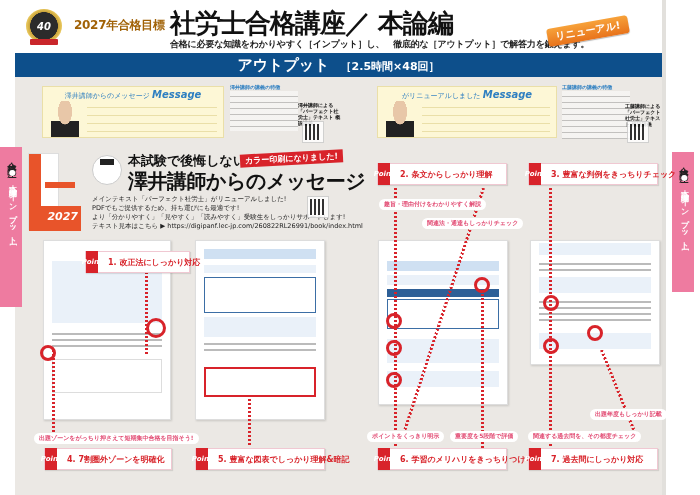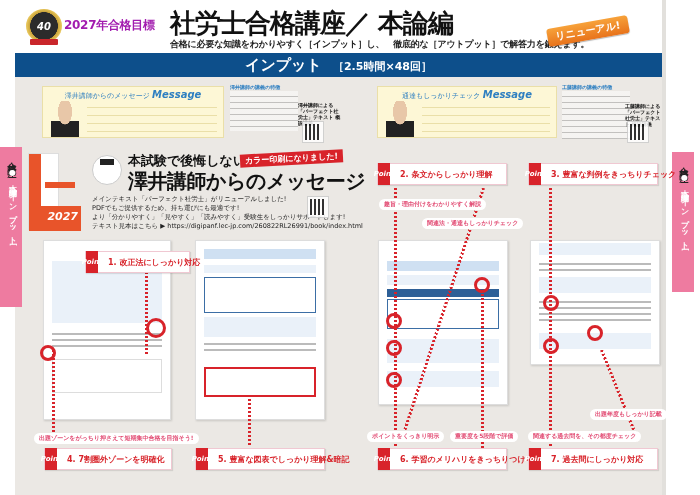--- a/index.html
+++ b/index.html
@@ -5,21 +5,21 @@
   * { box-sizing: border-box; margin: 0; padding: 0; }
   html, body { width: 700px; height: 495px; overflow: hidden; background: #fff; font-family: "DejaVu Sans", sans-serif; }
   .page { position: relative; width: 700px; height: 495px; background: #ffffff; }
 
   
   .header { position: absolute; left: 0; top: 0; width: 700px; height: 52px; background: #fff; }
   .badge { position: absolute; left: 26px; top: 5px; width: 36px; height: 40px; }
   .badge .laurel { position: absolute; left: 0; top: 4px; width: 36px; height: 34px; border-radius: 50%; background: radial-gradient(circle, #2b2b2b 55%, #c9a33a 57%, #e8c65a 70%, #b9892a 100%); }
   .badge .num { position: absolute; left: 0; top: 16px; width: 36px; text-align: center; color: #fff; font-size: 10px; font-weight: bold; font-style: italic; }
   .badge .ribbon { position: absolute; left: 4px; top: 34px; width: 28px; height: 6px; background: #c9262b; border-radius: 1px; }
-  .goal { position: absolute; left: 64px; top: 17px; font-size: 12px; font-weight: bold; color: #a21caf; letter-spacing: -0.3px; }
+  .goal { position: absolute; left: 74px; top: 17px; font-size: 12px; font-weight: bold; color: #a16207; letter-spacing: -0.3px; }
   .title { position: absolute; left: 170px; top: 6px; font-size: 26px; font-weight: bold; color: #111; letter-spacing: -1px; white-space: nowrap; }
   .subtitle { position: absolute; left: 170px; top: 38px; font-size: 9px; font-weight: bold; color: #222; white-space: nowrap; letter-spacing: -0.2px; }
   .renewal { position: absolute; left: 547px; top: 22px; background: linear-gradient(#f7a23a, #e8731b); color: #fff; font-size: 10px; font-weight: bold; padding: 2px 8px; border-radius: 3px; transform: rotate(-10deg); box-shadow: 0 1px 1px rgba(0,0,0,0.3); }
   .right-edge { position: absolute; left: 662px; top: 0; width: 4px; height: 495px; background: #e2e0dc; }
 
   
   .band { position: absolute; left: 15px; top: 53px; width: 647px; height: 24px; background: #0d4f8b; text-align: center; color: #fff; }
   .band .main { font-size: 15px; font-weight: bold; line-height: 24px; }
   .band .sub { font-size: 11px; font-weight: bold; margin-left: 6px; }
 
@@ -86,21 +86,21 @@
       <div class="num">40</div>
       <div class="ribbon"></div>
     </div>
     <div class="goal">2027年合格目標</div>
     <div class="title">社労士合格講座／ 本論編</div>
     <div class="subtitle">合格に必要な知識をわかりやすく［インプット］し、　徹底的な［アウトプット］で解答力を鍛えます。</div>
     <div class="renewal">リニューアル!</div>
   </div>
 
   <div class="band">
-    <span class="main">インプット</span>
+    <span class="main">アウトプット</span>
     <span class="sub">［2.5時間×48回］</span>
   </div>
 
   <div class="left-strip"></div>
   <div class="body"></div>
   <div class="right-edge"></div>
 
   <div class="left-tab">
     <div class="tab-text"><span class="strong">合格講座</span> <span>●本論編［インプット］</span></div>
   </div>
@@ -119,21 +119,21 @@
       </div>
   </div>
   <div class="note" style="left:230px;">
     <div class="nt">澤井講師の講義の特徴</div>
     <div style="height:40px;background:repeating-linear-gradient(#fff 0 5px,#999 5px 6px);opacity:.5"></div>
   </div>
   <div class="qrlabel" style="left:298px;top:102px;width:45px;">澤井講師による「パーフェクト社労士」テキスト 概説講義</div>
   <div class="qr" style="left:303px;top:122px;"></div>
 
   <div class="msg" style="left:377px;width:180px;">
-    <div class="mtitle"><span>通達もしっかりチェック</span> <b>Message</b></div>
+    <div class="mtitle"><span>がリニューアルしました</span> <b>Message</b></div>
     <div class="photo"></div>
     <div class="lines">
         <div></div>
         <div></div>
         <div></div>
         <div></div>
       </div>
   </div>
   <div class="note" style="left:562px;">
     <div class="nt">工藤講師の講義の特徴</div>

